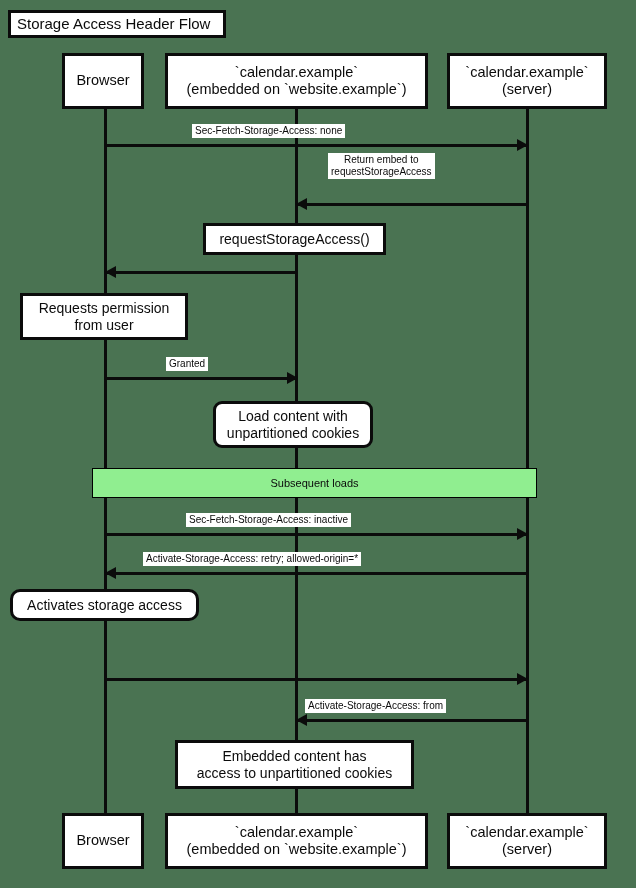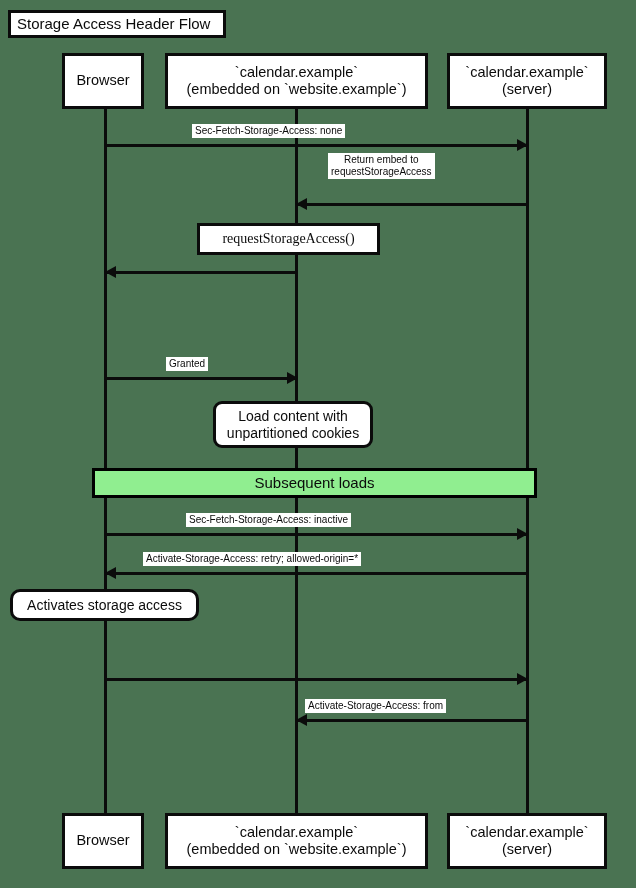--- a/index.html
+++ b/index.html
@@ -33,22 +33,22 @@
     font-size:14.5px;
     padding:4px 8px;
   }
   .note{
     font-size:14px;
     padding:3px 8px;
     border-width:3px;
   }
   .phase{
     background:#90ee90;
-    border:3px solid #000000;
-    font-size:15px;
+    border:1px solid #000000;
+    font-size:11px;
   }
 
   
   .lifeline{
     position:absolute;
     width:3px;
     background:#0b0b0b;
   }
 
   
@@ -104,27 +104,31 @@
 
   <div class="msg-label" style="left:192px;top:124px;">Sec-Fetch-Storage-Access: none</div>
   <div class="msg-line" style="left:105px;top:144px;width:421px;"></div>
   <div class="arrow-head arrow-right" style="left:517px;top:139px;"></div>
 
   <div class="msg-label" style="left:328px;top:153px;">Return embed to
 requestStorageAccess</div>
   <div class="msg-line" style="left:296px;top:203px;width:231px;"></div>
   <div class="arrow-head arrow-left" style="left:296px;top:198px;"></div>
 
-  <div class="box note" style="left:197px;top:223px;width:183px;height:32px;font-family:Liberation Serif, serif;">
+  <div class="box note" style="left:203px;top:223px;width:183px;height:32px;">
     <span style="white-space:pre-line;">requestStorageAccess()</span>
   </div>
 
   <div class="msg-line" style="left:105px;top:271px;width:191px;"></div>
   <div class="arrow-head arrow-left" style="left:105px;top:266px;"></div>
 
+  <div class="box note" style="left:20px;top:293px;width:168px;height:47px;">
+    <span style="white-space:pre-line;">Requests permission
+from user</span>
+  </div>
 
   <div class="msg-label" style="left:166px;top:357px;">Granted</div>
   <div class="msg-line" style="left:105px;top:377px;width:191px;"></div>
   <div class="arrow-head arrow-right" style="left:287px;top:372px;"></div>
 
   <div class="box note" style="left:213px;top:401px;width:160px;height:47px;border-radius:9px;">
     <span style="white-space:pre-line;">Load content with
 unpartitioned cookies</span>
   </div>
 
@@ -144,20 +148,24 @@
     <span>Activates storage access</span>
   </div>
 
   <div class="msg-line" style="left:105px;top:678px;width:421px;"></div>
   <div class="arrow-head arrow-right" style="left:517px;top:673px;"></div>
 
   <div class="msg-label" style="left:305px;top:699px;">Activate-Storage-Access: from</div>
   <div class="msg-line" style="left:296px;top:719px;width:231px;"></div>
   <div class="arrow-head arrow-left" style="left:296px;top:714px;"></div>
 
+  <div class="box note" style="left:175px;top:740px;width:239px;height:49px;">
+    <span style="white-space:pre-line;">Embedded content has
+access to unpartitioned cookies</span>
+  </div>
 
   <div class="box participant" style="left:62px;top:813px;width:82px;height:56px;">
     <span>Browser</span>
   </div>
 
   <div class="box participant" style="left:165px;top:813px;width:263px;height:56px;">
     <span style="white-space:pre-line;">`calendar.example`
 (embedded on `website.example`)</span>
   </div>
 

